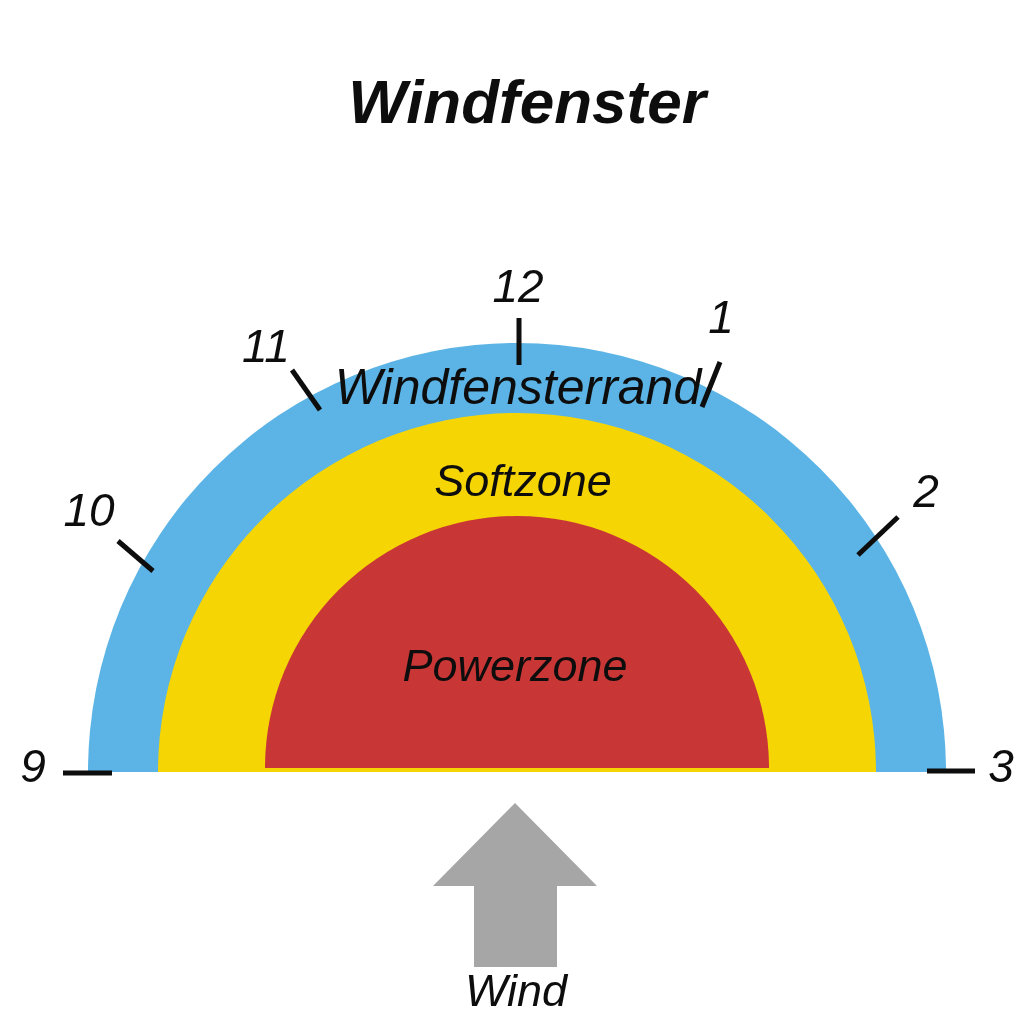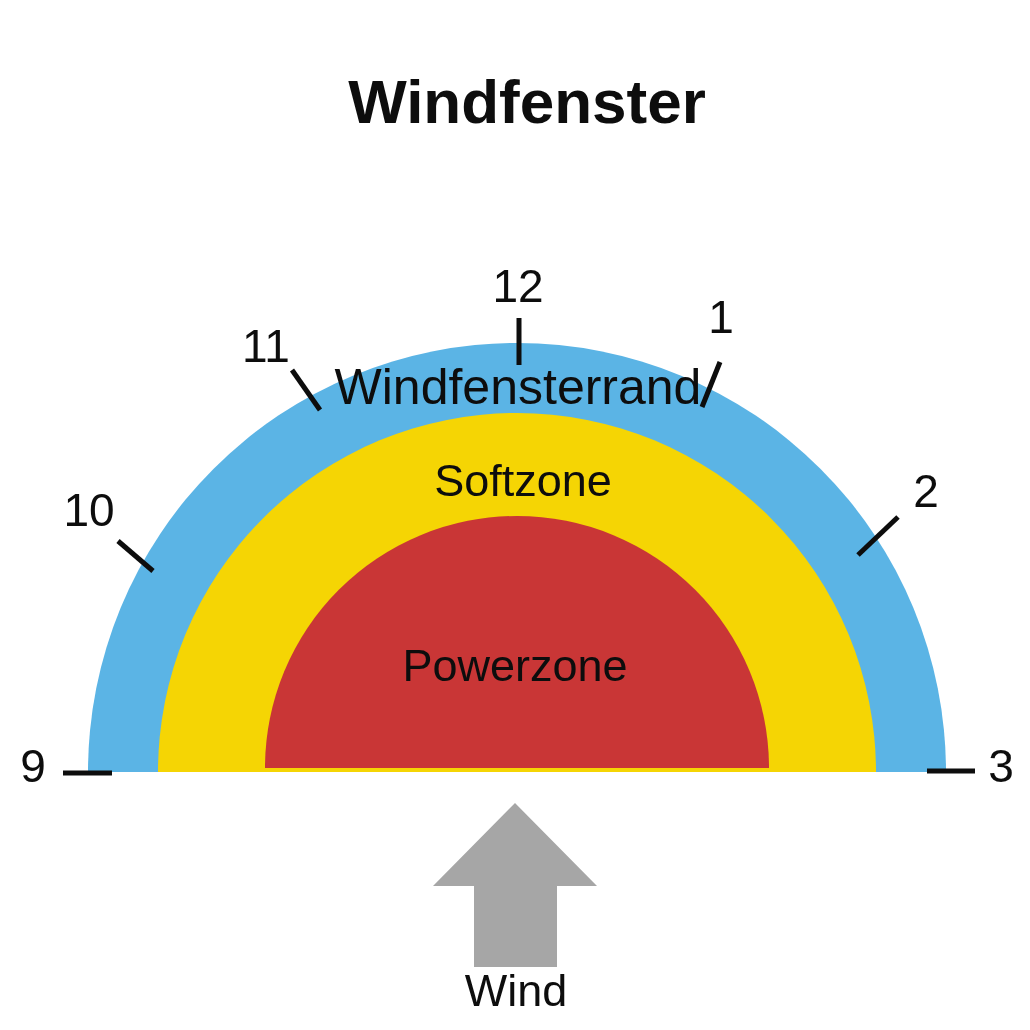--- a/index.html
+++ b/index.html
@@ -8,20 +8,21 @@
     width: 1030px;
     height: 1030px;
     background: #ffffff;
     overflow: hidden;
   }
   .stage {
     position: relative;
     width: 1030px;
     height: 1030px;
     background: #ffffff;
+    font-style: italic;
   }
   svg {
     display: block;
   }
   text {
     font-family: "Liberation Sans", "DejaVu Sans", sans-serif;
     fill: #0d0d0d;
   }
   .title-text {
     font-size: 62px;

